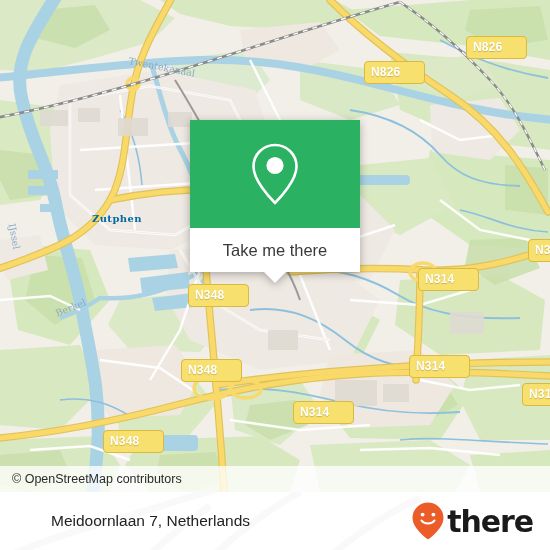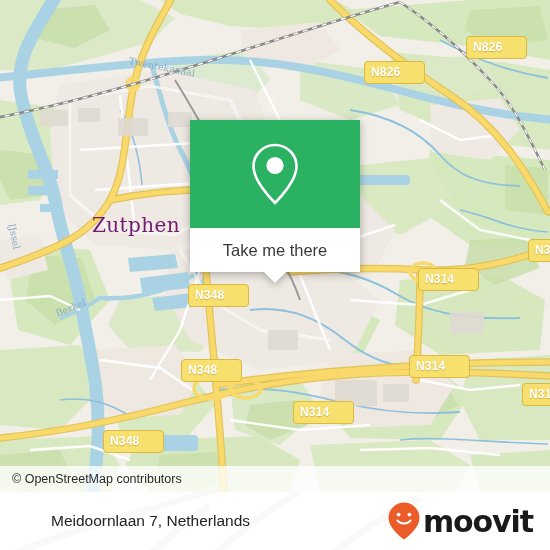--- a/index.html
+++ b/index.html
@@ -22,23 +22,24 @@
 
   
   .maplabel {
     position: absolute;
     color: #7c7c81;
     font-family: "DejaVu Serif", serif;
     white-space: nowrap;
     pointer-events: none;
   }
   .city-label {
-    font-size: 20px;
-    color: #701a75;
+    font-size: 10px;
+    color: #0369a1;
     letter-spacing: 0.4px;
+    font-weight: bold;
   }
   .water-label {
     font-size: 9.5px;
     color: #8aa9c4;
     font-family: "DejaVu Serif", serif;
     font-style: normal;
   }
 
   
   .shield {
@@ -371,17 +372,17 @@
       </g>
     </svg>
     <span id="address">Meidoornlaan 7, Netherlands</span>
     <div id="brand">
       <svg width="34" height="40" viewBox="0 0 34 40">
         <path d="M17 1.5 C8.4 1.5 1.5 8.4 1.5 17 C1.5 26 12 35 17 38.5 C22 35 32.5 26 32.5 17 C32.5 8.4 25.6 1.5 17 1.5 Z" fill="#ec5c28"></path>
         <circle cx="11.6" cy="13.6" r="1.9" fill="#ffffff"></circle>
         <circle cx="22.4" cy="13.6" r="1.9" fill="#ffffff"></circle>
         <path d="M10.5 19.5 C13 23.4 21 23.4 23.5 19.5" stroke="#ffffff" stroke-width="2.1" fill="none" stroke-linecap="round"></path>
       </svg>
-      <span id="brand-text">moovit</span>
+      <span id="brand-text">there</span>
     </div>
   </div>
 
 </div>
 
 </body></html>

